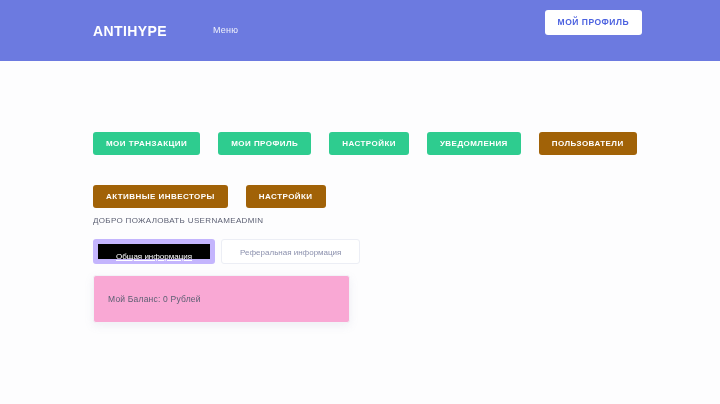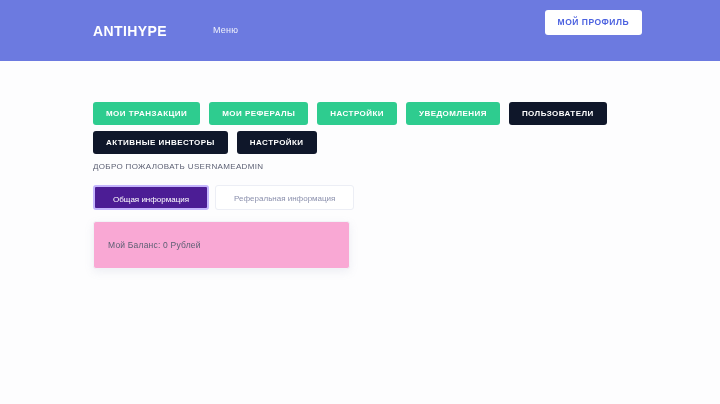--- a/index.html
+++ b/index.html
@@ -60,39 +60,40 @@
   }
 
   
   .content {
     padding: 41px 0 0 93px;
   }
 
   
   .btn-row {
     display: flex;
-    gap: 9px;
+    gap: 18px;
     margin-bottom: 6px;
+    margin-top: 30px;
   }
   .abtn {
     border: none;
     border-radius: 3px;
     color: #ffffff;
     font-size: 8px;
     font-weight: bold;
     letter-spacing: 0.45px;
     padding: 0 13px;
     height: 23px;
     line-height: 23px;
     cursor: pointer;
     font-family: inherit;
     white-space: nowrap;
   }
   .abtn.green  { background: #2ecc8f; }
-  .abtn.blue   { background: #0f172a; }
+  .abtn.blue   { background: #a16207; }
   .abtn.red    { background: #f0395a; }
 
   
   .welcome {
     font-size: 8px;
     color: #5b5f72;
     letter-spacing: 0.35px;
     margin-top: 8px;
     margin-bottom: 0;
   }
@@ -108,23 +109,24 @@
     line-height: 25px;
     font-size: 8px;
     border-radius: 3px;
     padding: 0 18px;
     cursor: pointer;
     font-family: inherit;
     white-space: nowrap;
     box-sizing: border-box;
   }
   .tab.active {
-    background: #4c1d95;
+    background: #000000;
     color: #ffffff;
-    border: 2px solid #c4b5fd;
+    border: 5px solid #c4b5fd;
+    text-decoration: underline;
   }
   .tab.inactive {
     background: #ffffff;
     color: #8b90ad;
     border: 1px solid #eceef5;
   }
 
   
   .card {
     margin-top: 11px;
@@ -151,21 +153,21 @@
 <div class="navbar">
   <span class="brand">ANTIHYPE</span>
   <a class="nav-link" href="#">Меню</a>
   <button class="profile-btn">МОЙ ПРОФИЛЬ</button>
 </div>
 
 <div class="content">
 
   <div class="btn-row">
     <button class="abtn green">МОИ ТРАНЗАКЦИИ</button>
-    <button class="abtn green">МОИ РЕФЕРАЛЫ</button>
+    <button class="abtn green">МОИ ПРОФИЛЬ</button>
     <button class="abtn green">НАСТРОЙКИ</button>
     <button class="abtn green">УВЕДОМЛЕНИЯ</button>
     <button class="abtn blue">ПОЛЬЗОВАТЕЛИ</button>
   </div>
 
   <div class="btn-row">
     <button class="abtn blue">АКТИВНЫЕ ИНВЕСТОРЫ</button>
     <button class="abtn blue">НАСТРОЙКИ</button>
   </div>
 

